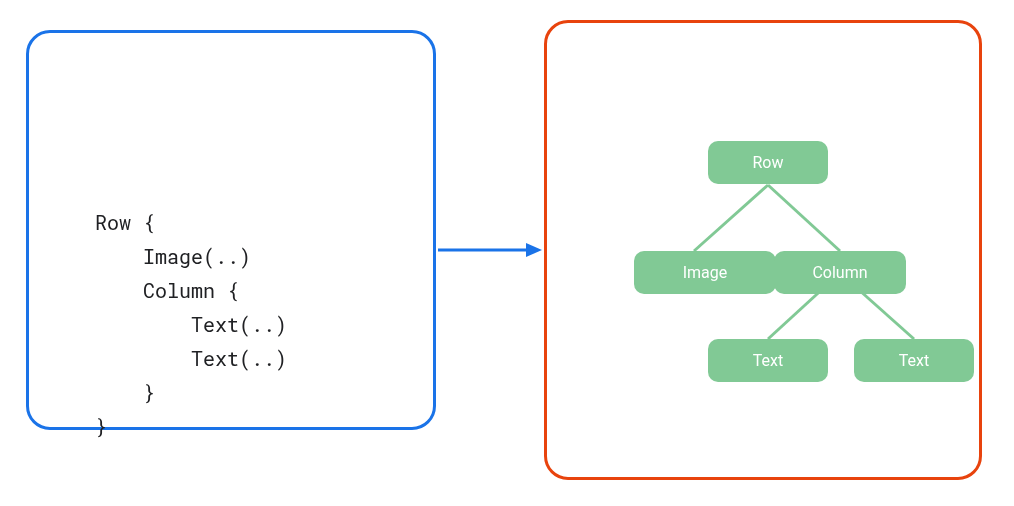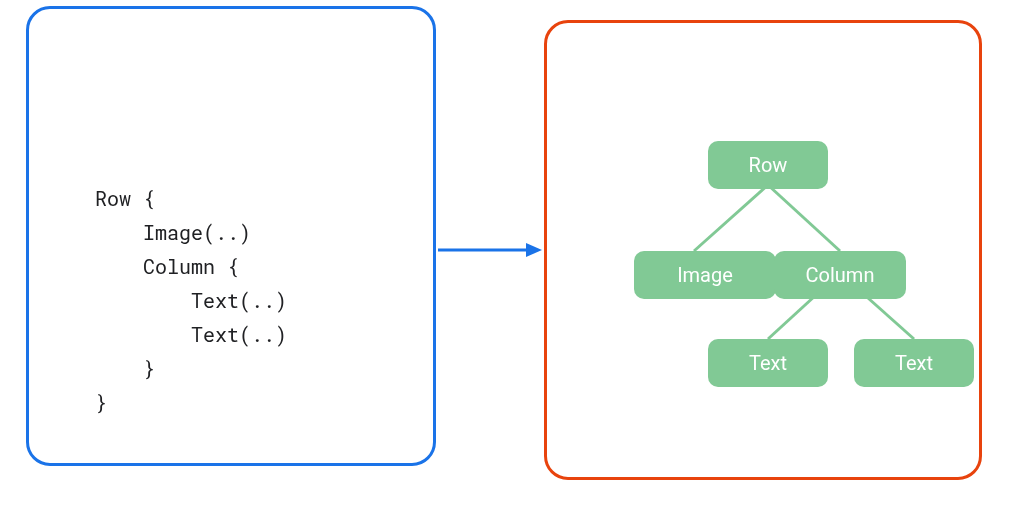--- a/index.html
+++ b/index.html
@@ -13,23 +13,23 @@
     overflow: hidden;
   }
   .panel {
     position: absolute;
     background: #ffffff;
     border-radius: 24px;
     box-sizing: border-box;
   }
   .panel-left {
     left: 26px;
-    top: 6px;
+    top: 30px;
     width: 410px;
-    height: 460px;
+    height: 400px;
     border: 3px solid #1a73e8;
   }
   .panel-right {
     left: 544px;
     top: 20px;
     width: 438px;
     height: 460px;
     border: 3px solid #e8430d;
   }
   .code-block {
@@ -55,21 +55,21 @@
     position: absolute;
     left: 544px;
     top: 20px;
     width: 438px;
     height: 460px;
   }
   .node {
     position: absolute;
     background: #81C995;
     color: #ffffff;
-    font-size: 20px;
+    font-size: 16px;
     font-weight: 400;
     border-radius: 10px;
     padding: 12px 4px;
     text-align: center;
     box-sizing: border-box;
   }
   .edges {
     position: absolute;
     left: 0;
     top: 0;

